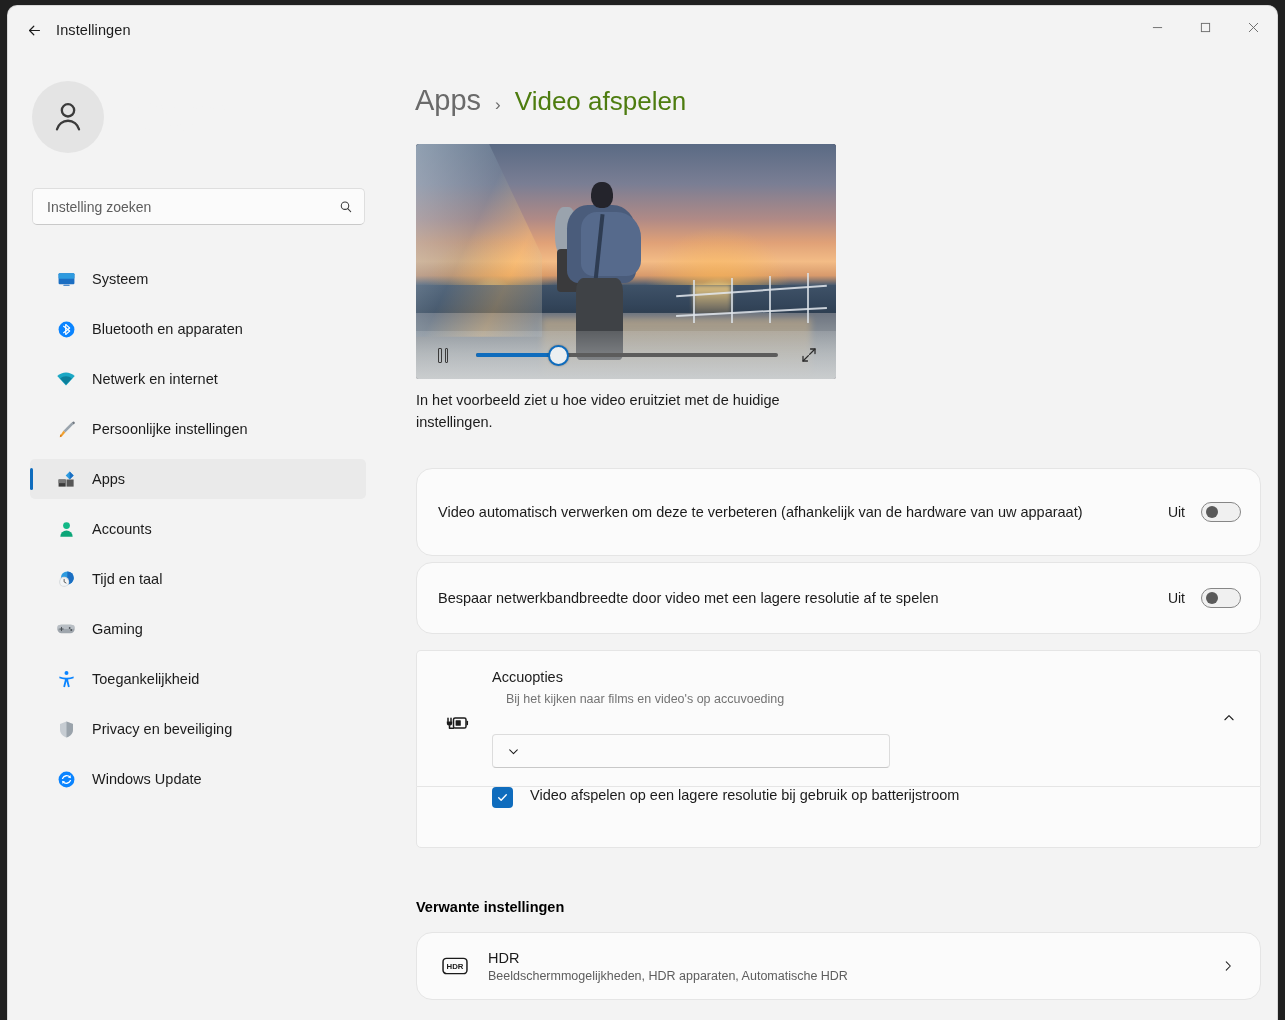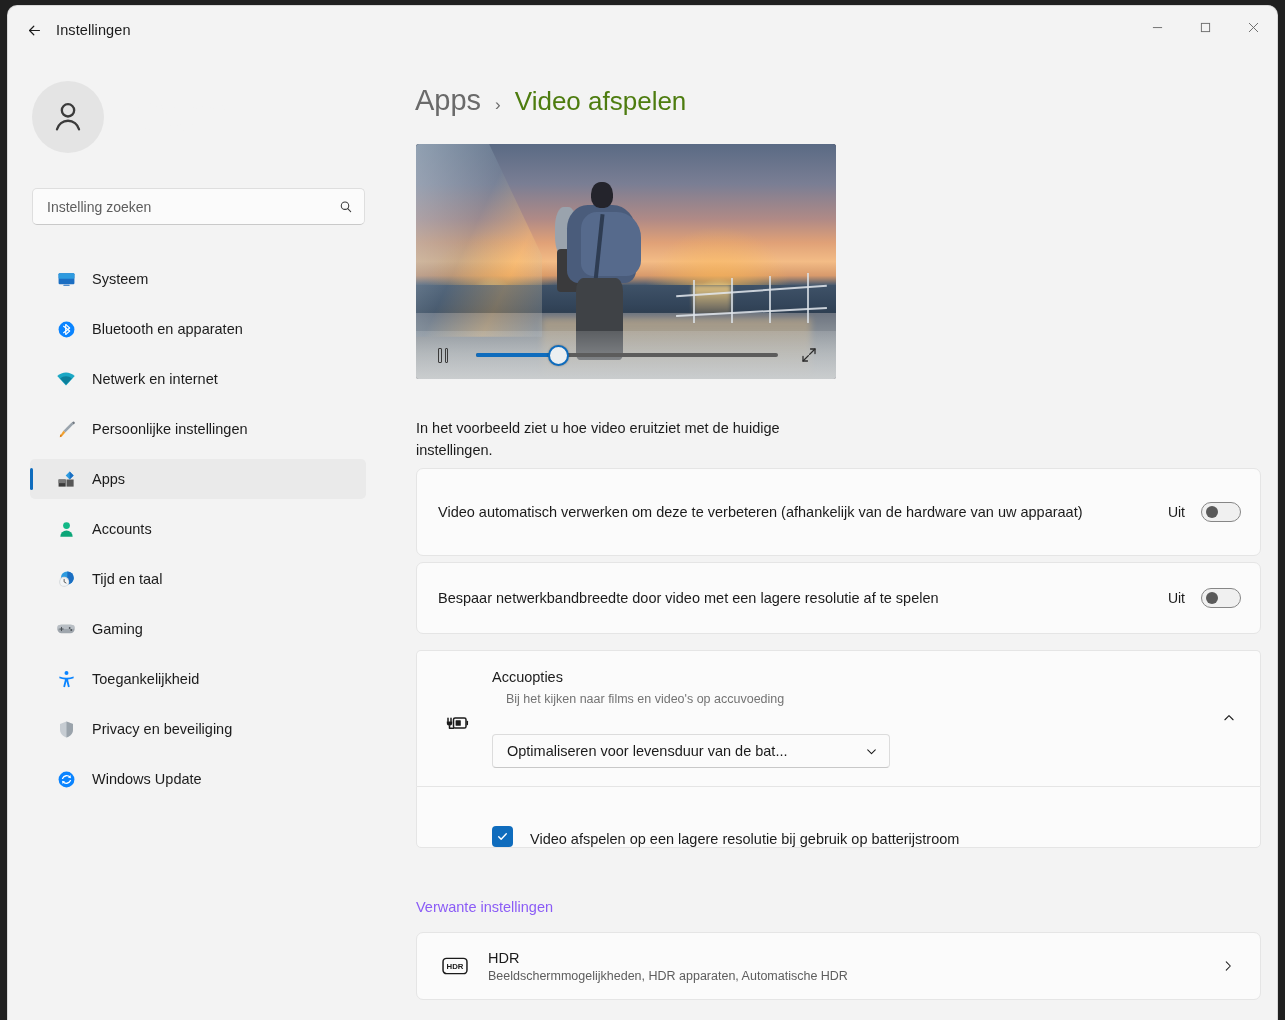--- a/index.html
+++ b/index.html
@@ -270,32 +270,32 @@
     width: 21px; height: 21px;
     margin-left: -10px;
     border-radius: 50%;
     background: #eceff1;
     border: 2.5px solid #0f6cbd;
     box-shadow: 0 0 2px rgba(0,0,0,.35);
   }
   .fs-btn { width: 26px; height: 26px; display:flex; align-items:center; justify-content:center; cursor: pointer; }
 
   .preview-note {
-    position: absolute; left: 32px; top: 364px;
+    position: absolute; left: 32px; top: 336px;
     width: 400px;
     font-size: 14.5px; line-height: 1.5; color: #1b1b1b;
   }
 
   
   .card {
     position: absolute; left: 32px;
     width: 845px;
     background: #fbfbfb;
     border: 1px solid #e5e5e5;
-    border-radius: 7px;
+    border-radius: 16px;
   }
   .card.c1 { top: 414px; height: 88px; }
   .card.c2 { top: 508px; height: 72px; }
   .card.c3 { top: 596px; border-radius: 5px 5px 0 0; height: 136px; border-bottom: 0; }
   .card.c4 { top: 732px; border-radius: 0 0 5px 5px; height: 62px; }
   .card.c5 { top: 878px; height: 68px; }
 
   .row {
     display: flex; align-items: center;
     height: 100%;
@@ -348,34 +348,34 @@
     background: #fbfbfb;
     border: 1px solid #dcdcdc;
     border-bottom-color: #c8c8c8;
     border-radius: 4px;
     display: flex; align-items: center;
     padding: 0 11px 0 14px;
     cursor: pointer;
   }
   .combo-val { flex: 1; font-size: 14.5px; color: #1b1b1b; }
 
-  .check-row { display: flex; align-items: flex-end; height: 100%; padding-left: 75px; }
+  .check-row { display: flex; align-items: flex-start; height: 100%; padding-left: 75px; }
   .checkbox {
     width: 21px; height: 21px; border-radius: 4px;
     background: #0f6cbd;
     display: flex; align-items: center; justify-content: center;
     margin-right: 17px;
     cursor: pointer;
     flex: none;
   }
   .check-label { font-size: 14.5px; color: #1b1b1b; }
 
   .section-title {
     position: absolute; left: 32px; top: 845px;
-    font-size: 14.5px; color: #8b5cf6; font-weight: 400;
+    font-size: 14.5px; color: #000000; font-weight: 700;
   }
 
   .hdr-row { display: flex; align-items: center; height: 100%; padding: 0 19px 0 24px; }
   .hdr-icon {
     width: 28px; height: 28px; flex: none;
     display: flex; align-items: center; justify-content: center;
     margin-right: 19px;
   }
   .hdr-texts { flex: 1; display: flex; flex-direction: column; gap: 3px; }
   .hdr-title { font-size: 14.5px; color: #1b1b1b; }
@@ -658,21 +658,20 @@
         </svg>
       </div>
       <div class="accu-title">Accuopties</div>
       <div class="accu-sub">Bij het kijken naar films en video's op accuvoeding</div>
       <div class="accu-chevron">
         <svg width="14" height="14" viewBox="0 0 24 24" fill="none" stroke="#1b1b1b" stroke-width="1.9" stroke-linecap="round" stroke-linejoin="round">
             <path d="M5 15l7-7 7 7"></path>
           </svg>
       </div>
       <div class="combo">
-        <span class="combo-val">Optimaliseren voor levensduur van de bat...</span>
         <svg width="13" height="13" viewBox="0 0 24 24" fill="none" stroke="#1b1b1b" stroke-width="1.9" stroke-linecap="round" stroke-linejoin="round">
             <path d="M5 9l7 7 7-7"></path>
           </svg>
       </div>
     </div>
 
     <div class="card c4">
       <div class="check-row">
         <div class="checkbox">
           <svg width="13" height="13" viewBox="0 0 24 24" fill="none" stroke="#ffffff" stroke-width="2.6" stroke-linecap="round" stroke-linejoin="round">

